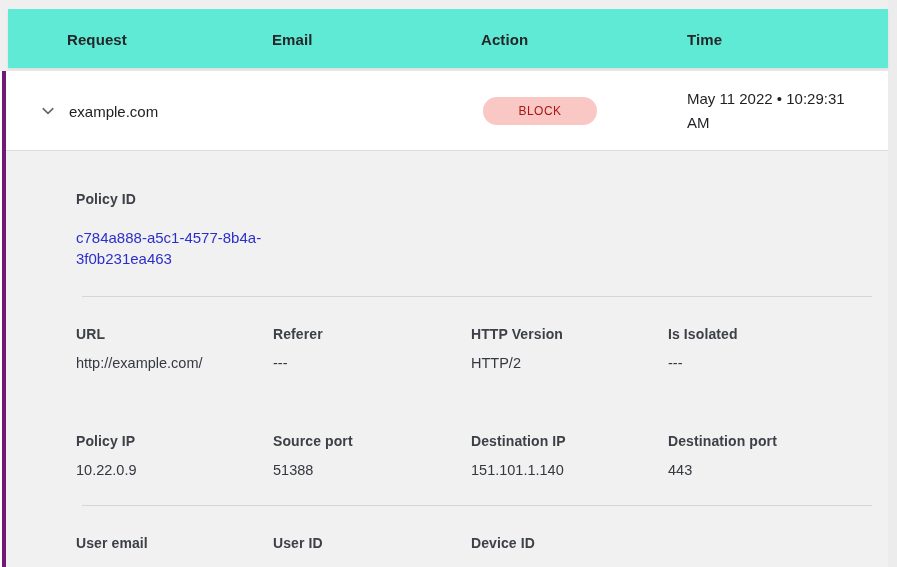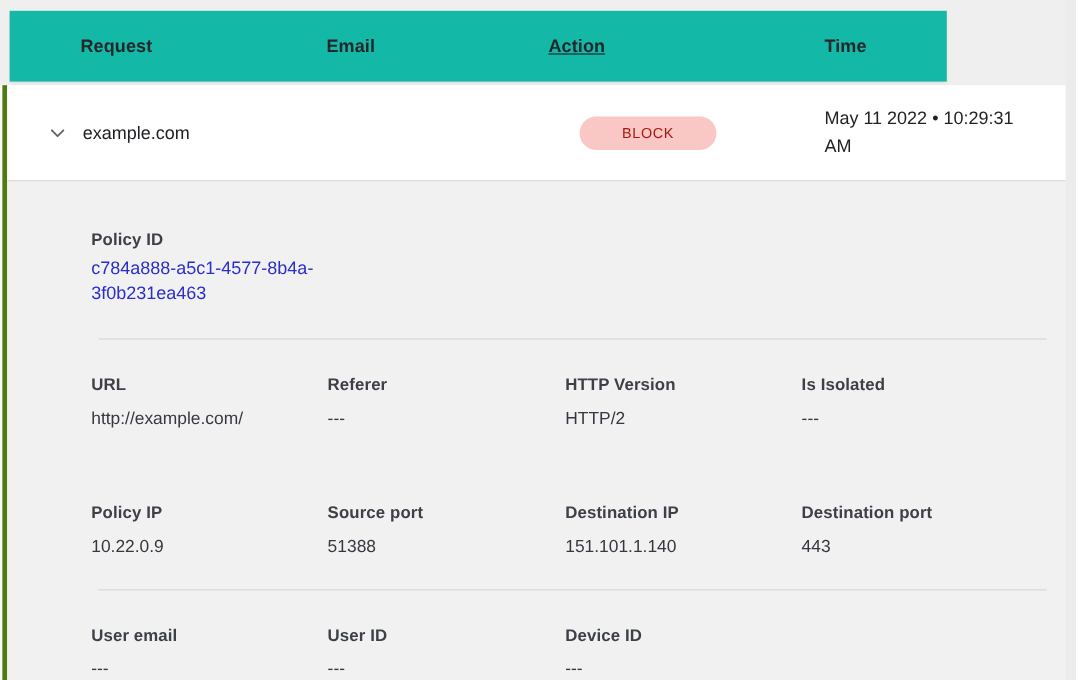--- a/index.html
+++ b/index.html
@@ -10,36 +10,36 @@
     font-family:"Liberation Sans","DejaVu Sans",sans-serif;
     overflow:hidden;
     color:#27282b;
   }
   .right-gutter {
     position:absolute; top:0; right:0; width:9px; height:567px;
     background:#ececed;
   }
   
   .header-card {
-    position:absolute; left:8px; top:9px; width:781px; height:59px;
-    background:#14b8a6;
+    position:absolute; left:8px; top:9px; width:880px; height:59px;
+    background:#5eead4;
     box-shadow:0 2px 3px rgba(0,0,0,0.07);
   }
   .header-card .col {
     position:absolute; top:50%; transform:translateY(-50%);
     font-size:15px; font-weight:bold; color:#26272a; letter-spacing:0.1px;
   }
   .col-request { left:59px; }
   .col-email   { left:264px; }
-  .col-action  { left:449px;text-decoration:underline; }
+  .col-action  { left:473px; }
   .col-time    { left:679px; }
   
   .expanded {
     position:absolute; left:2px; top:71px; width:886px; bottom:0;
-    border-left:4px solid #4d7c0f;
+    border-left:4px solid #701a75;
     box-shadow:-2px 0 0 #ffffff;
     display:flex; flex-direction:column;
   }
   .log-row {
     position:relative; height:79px; background:#ffffff; flex:0 0 79px;
   }
   .chevron {
     position:absolute; left:33px; top:50%; transform:translateY(-50%);
     width:18px; height:18px; display:flex; align-items:center; justify-content:center;
     cursor:pointer;
@@ -73,21 +73,21 @@
     color:#2c2fc7; text-decoration:none; word-break:break-word; cursor:pointer;
   }
   .divider { width:790px; height:1px; background:#d6d6d8; border:0; }
   .divider { margin-left:6px; }
   .d-after-policy { margin-top:27px; margin-bottom:29px; }
   .d-after-net { margin-top:27px; margin-bottom:29px; }
   .detail-grid {
     display:grid; grid-template-columns:197px 198px 197px 240px;margin-top:10px;
   }
   .grid-gap { height:52px; }
-  .policy-block .field-label { margin-bottom:6px; }
+  .policy-block .field-label { margin-bottom:20px; }
 </style>
 </head>
 <body>
 
 <div class="right-gutter"></div>
 
 <div class="header-card">
   <div class="col col-request">Request</div>
   <div class="col col-email">Email</div>
   <div class="col col-action">Action</div>

